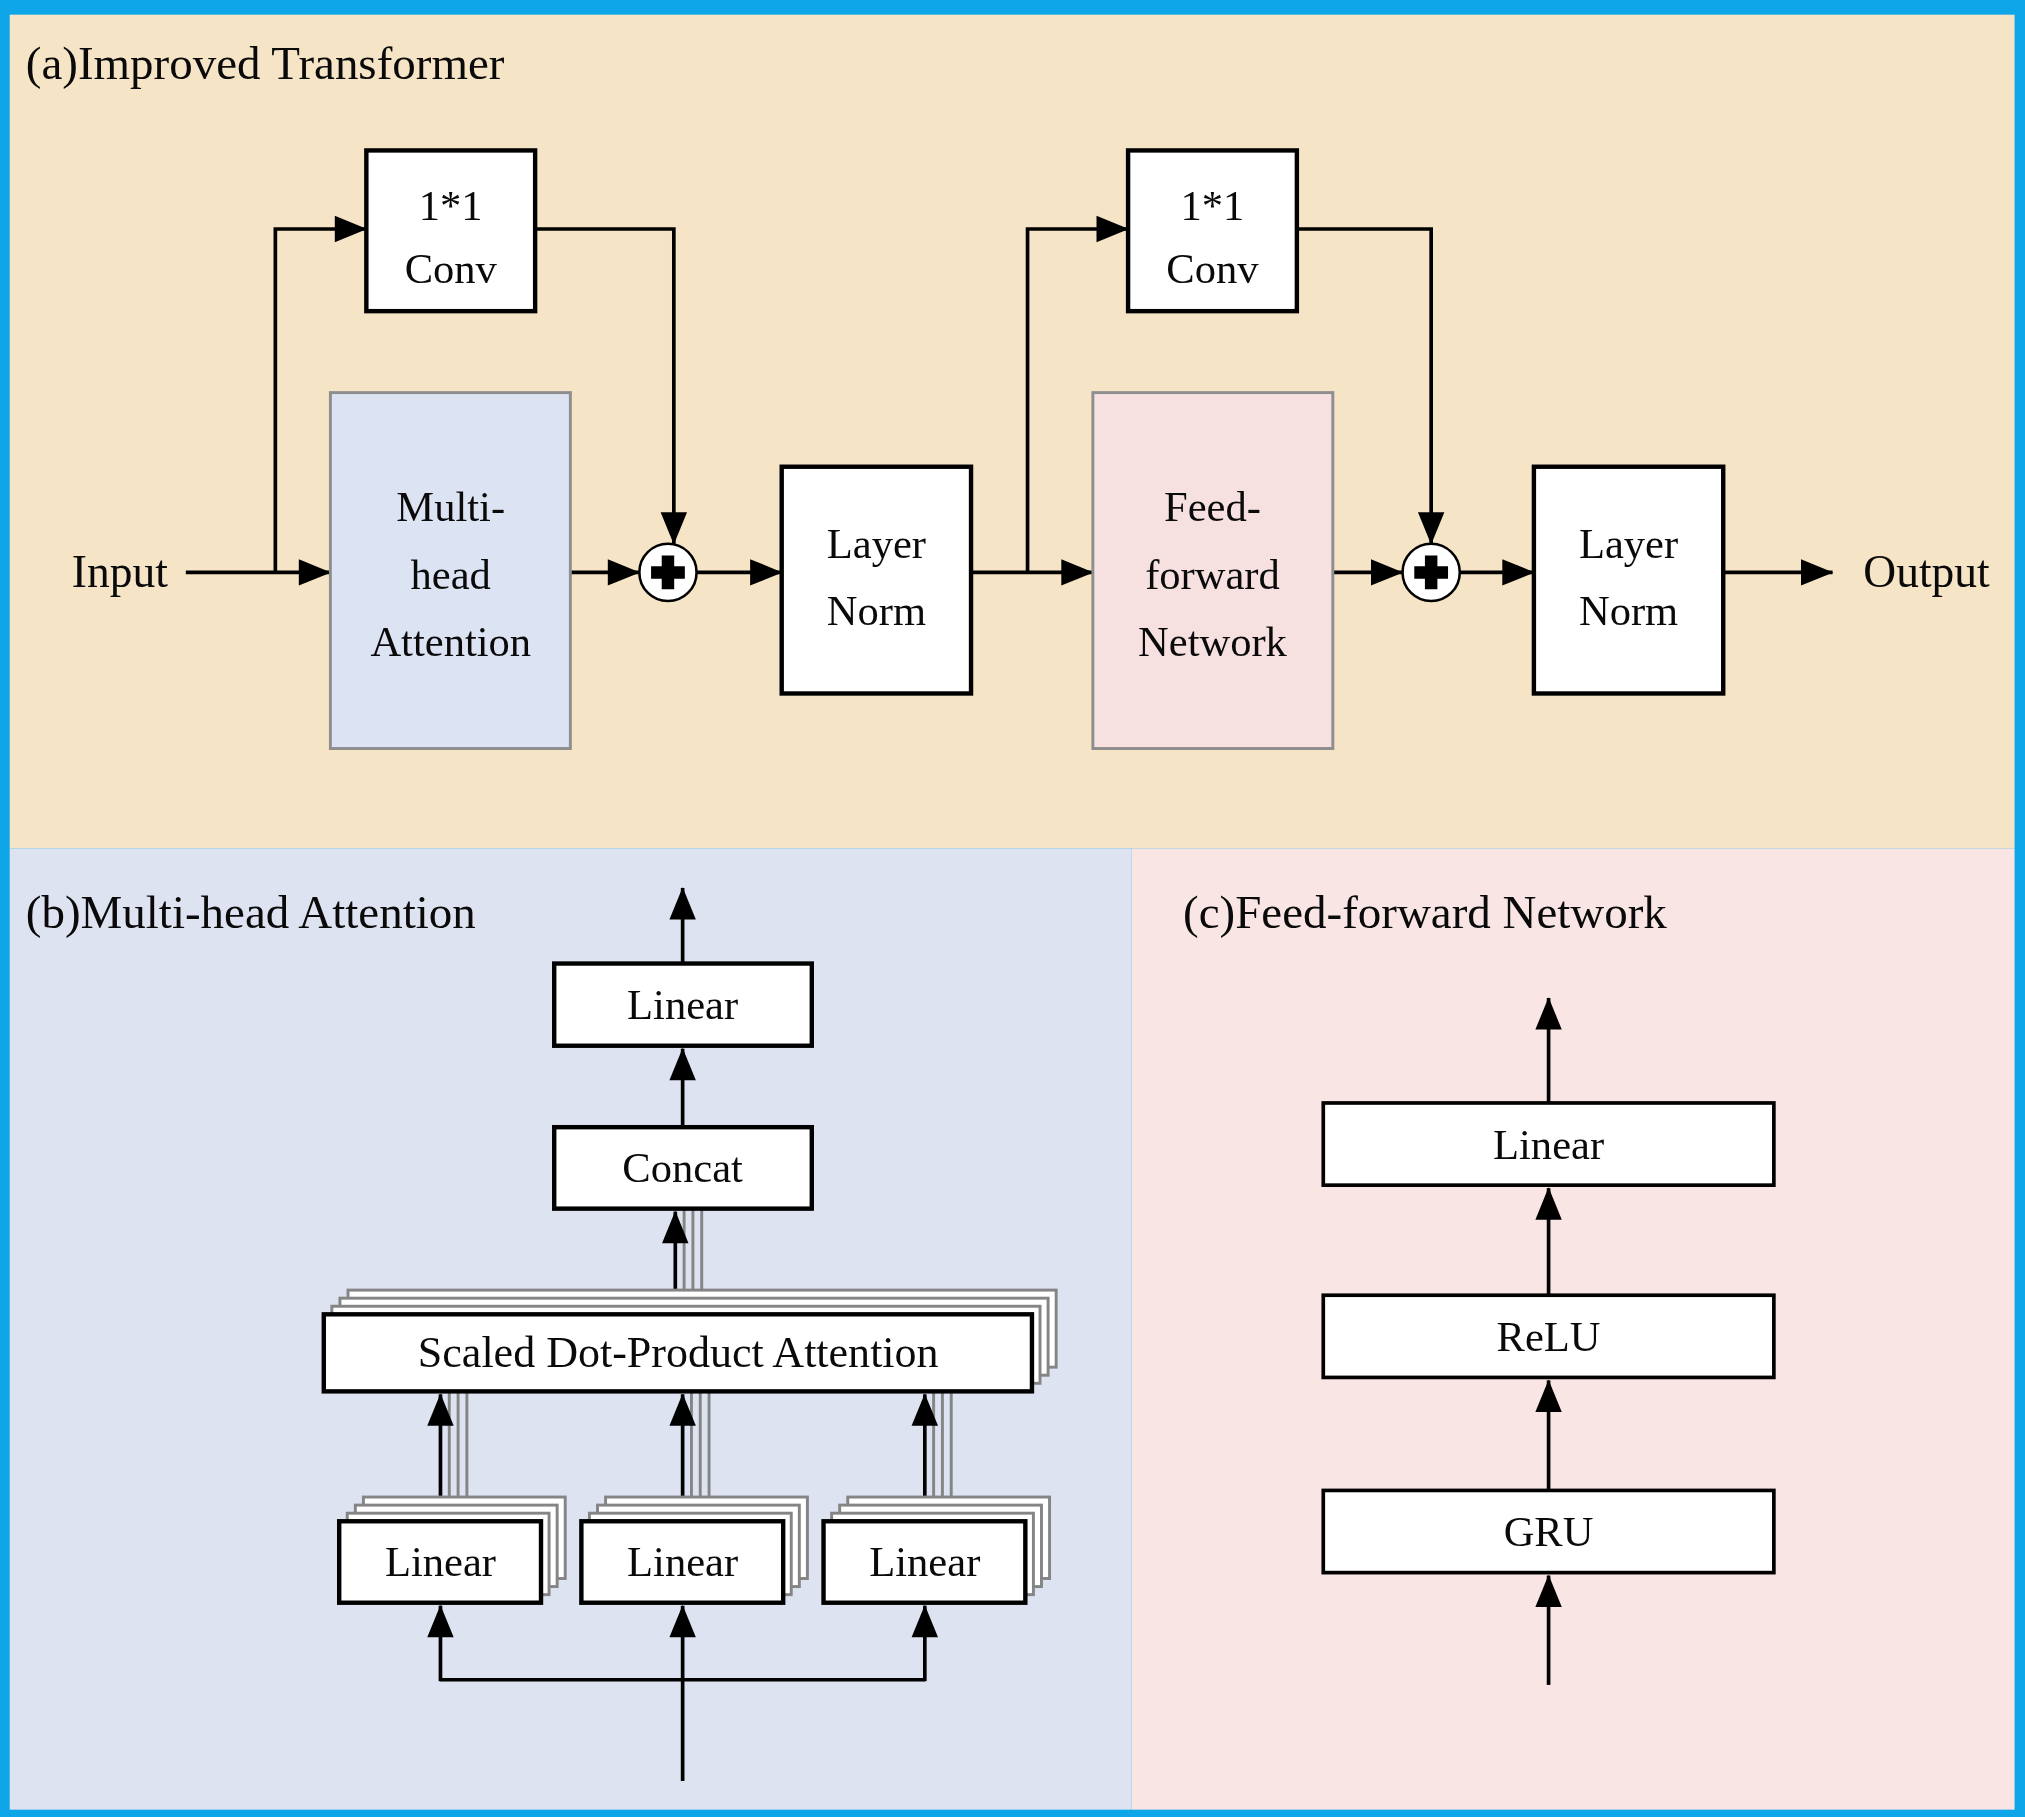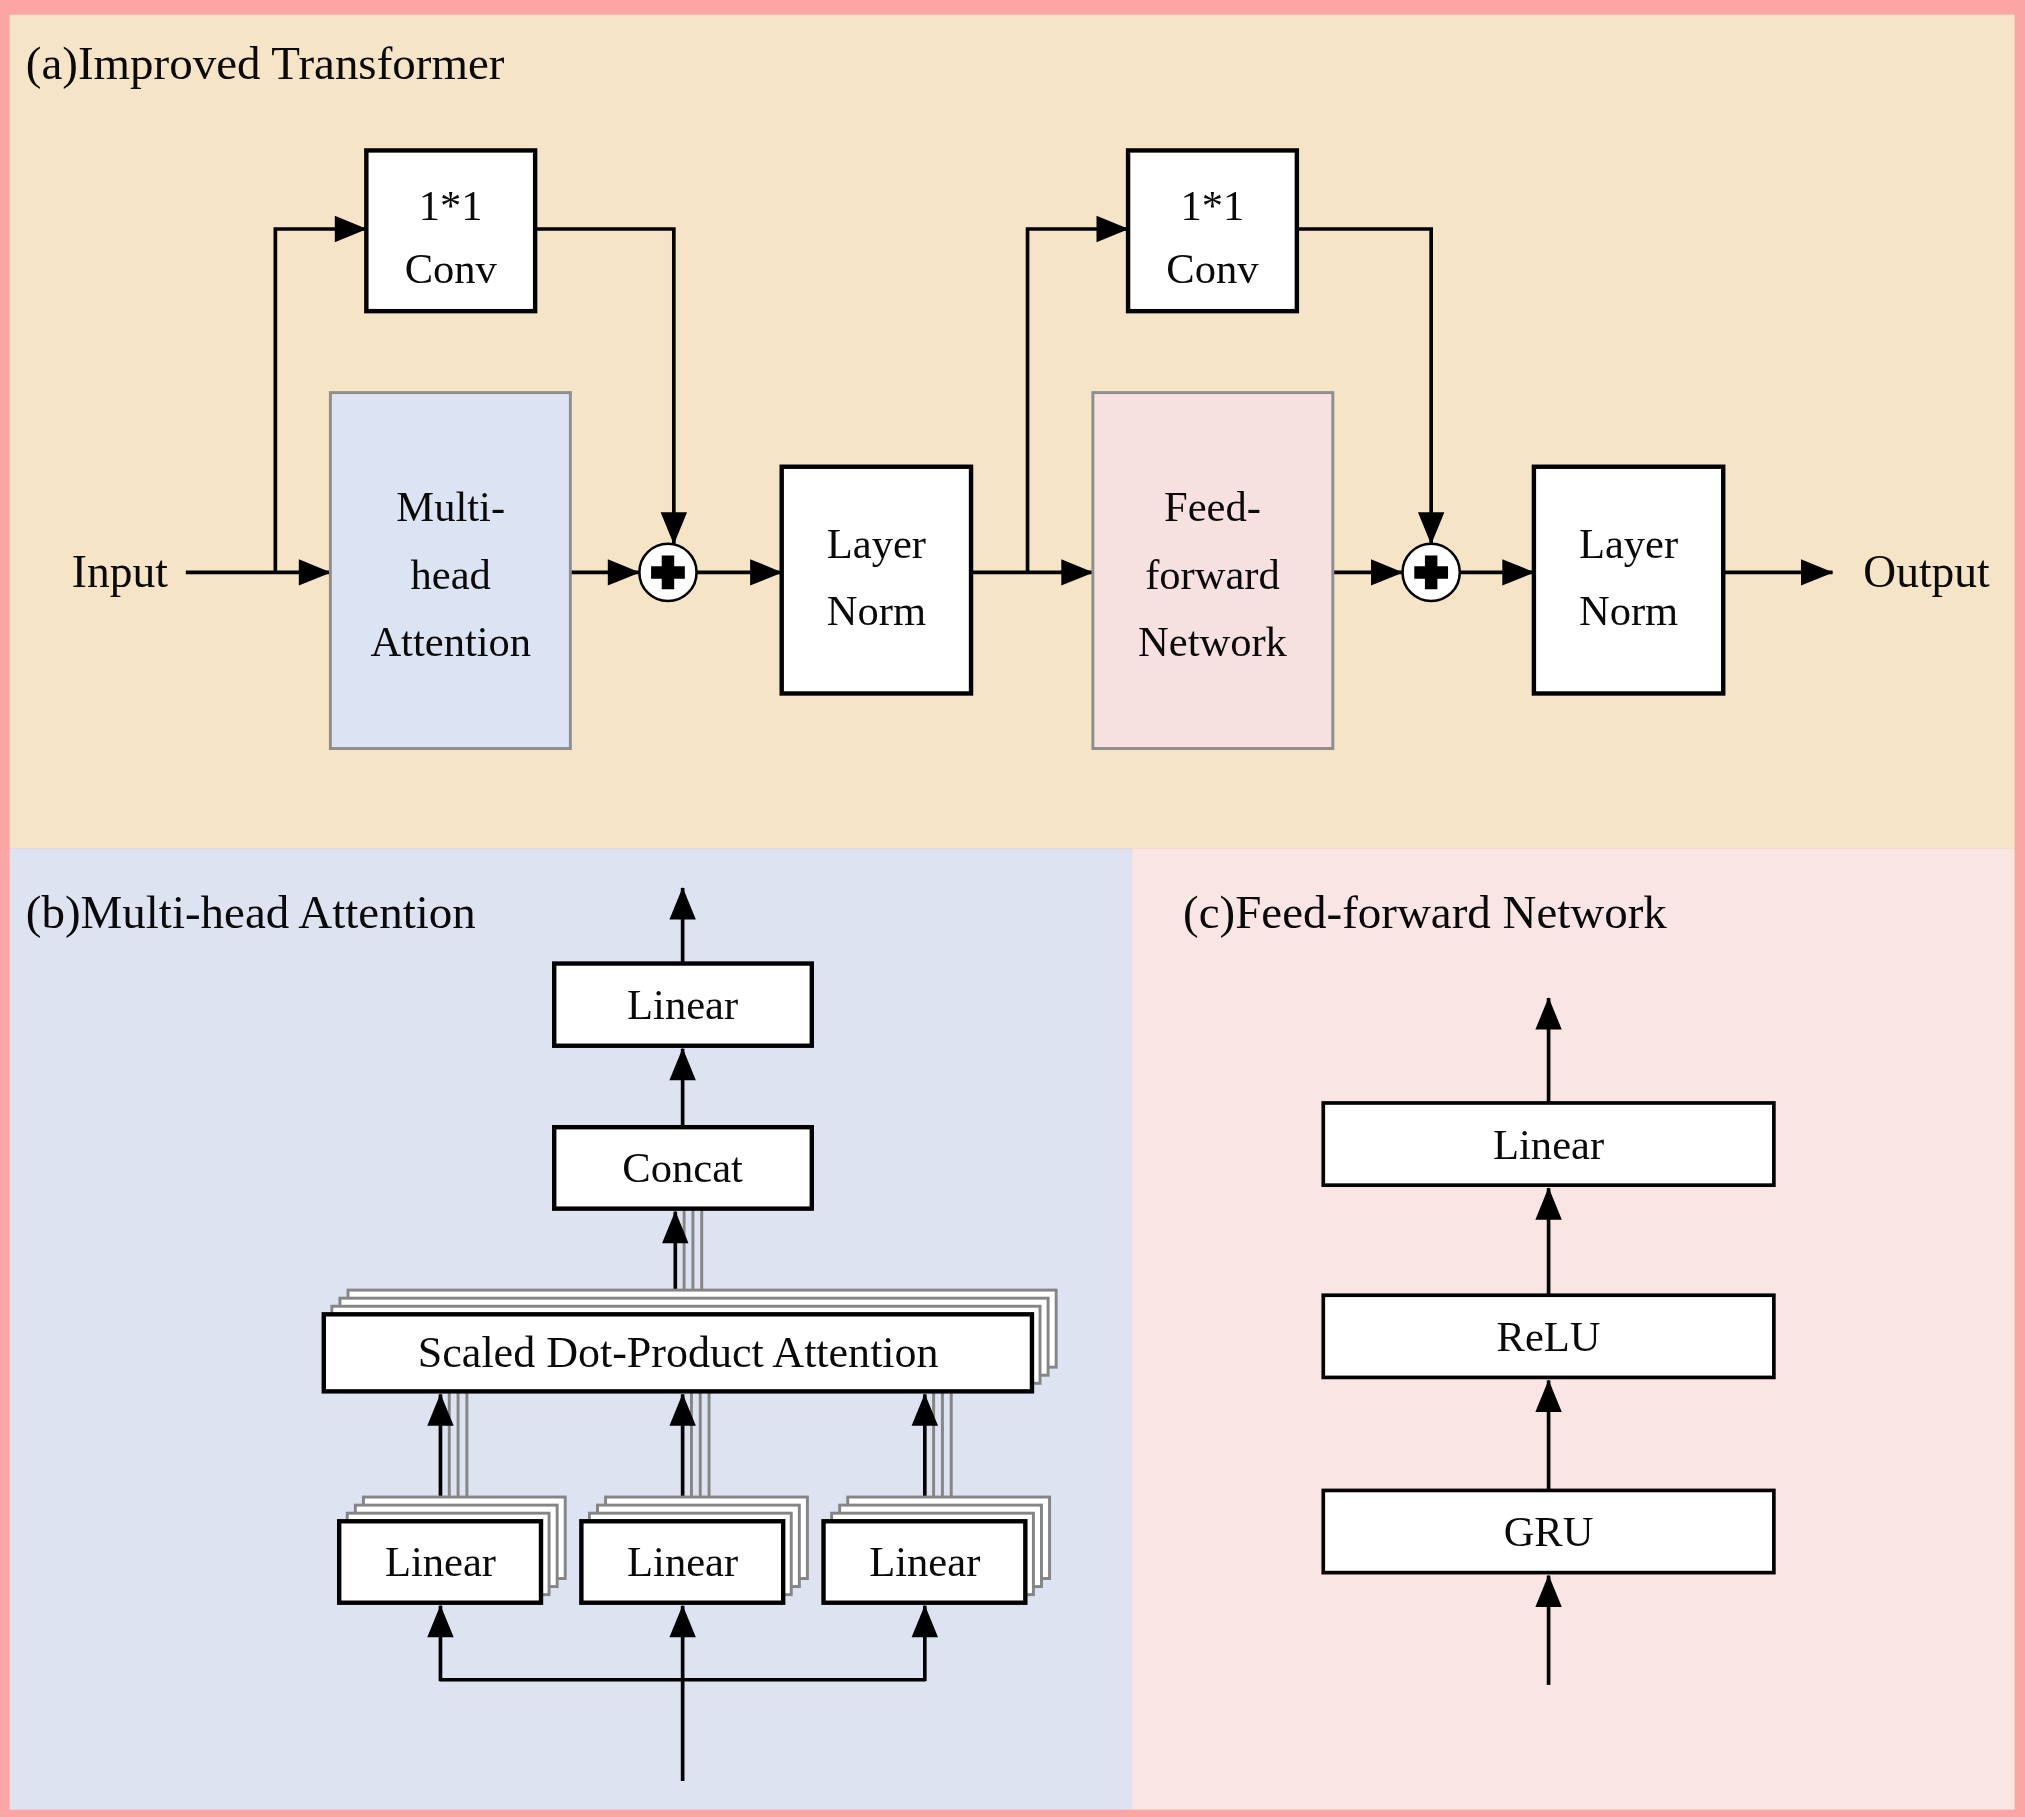--- a/index.html
+++ b/index.html
@@ -1,19 +1,19 @@
 <!DOCTYPE html>
 <html style="font-size:11.7px"><head>
 <meta charset="utf-8">
 <style>
   html,body{margin:0;padding:0;background:#ffffff;}
   #canvas{
     position:relative;
     width:2025px;height:1817px;
-    background:#fca5a5;
+    background:#0ea5e9;
     font-family:"Liberation Serif", serif;
     text-align:center;
   }
   svg{display:block;}
   text{fill:#0a0a0a;}
   .title{font-size:64px;}
   .label{font-size:58px;}
   .sdpa-label{font-size:60px;}
   .io{font-size:62px;}
 </style>

